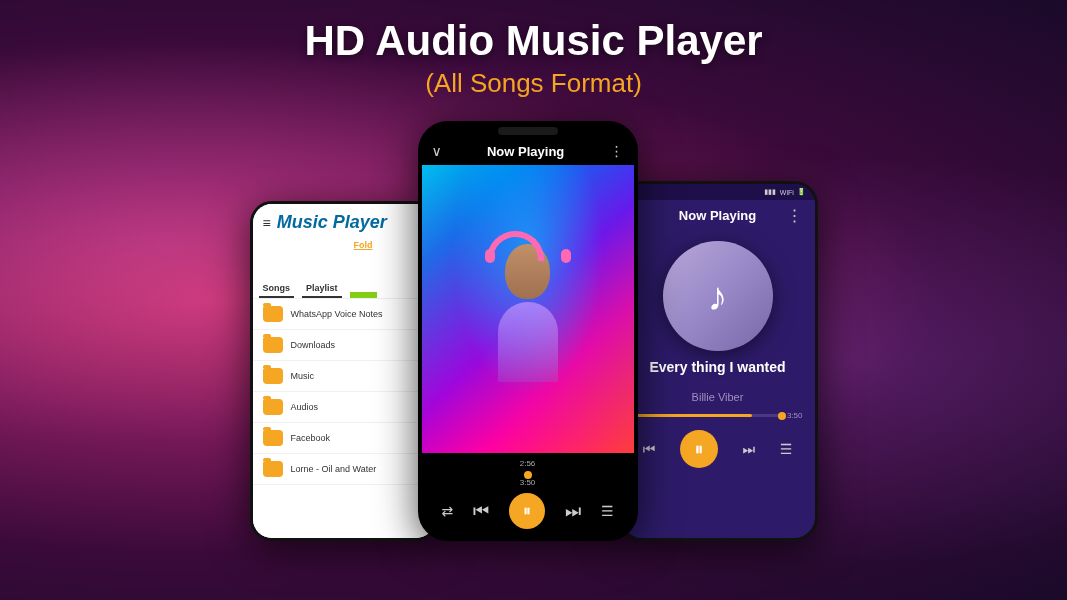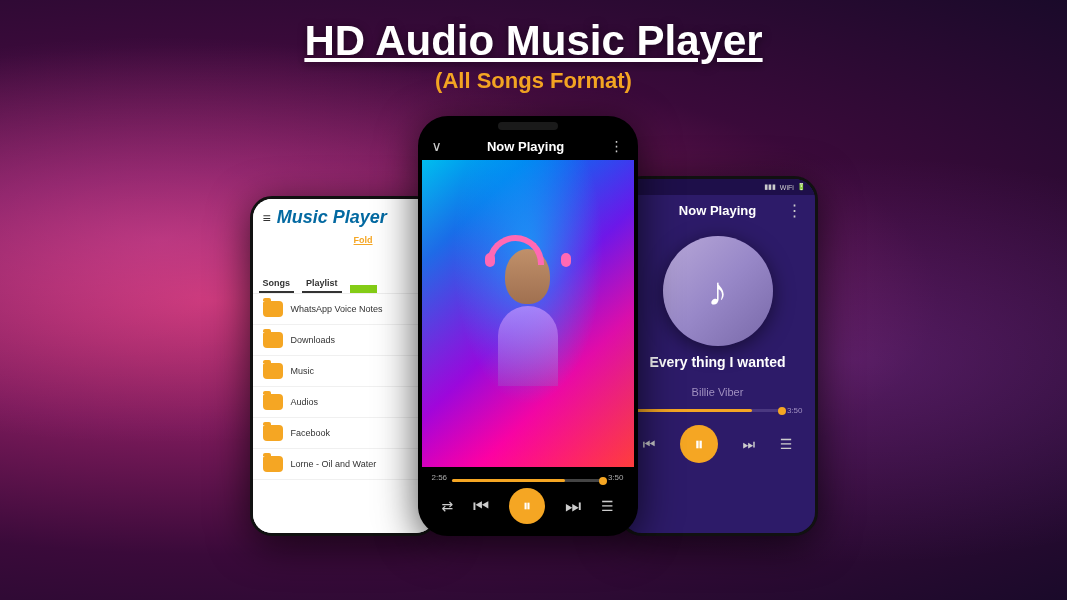--- a/index.html
+++ b/index.html
@@ -42,26 +42,25 @@
       padding-top: 18px;
       margin-bottom: 12px;
     }
 
     .main-title {
       font-size: 42px;
       font-weight: 900;
       color: #ffffff;
       text-shadow: 0 2px 8px rgba(0,0,0,0.5);
       line-height: 1.1;
-      text-decoration: underline;
     }
 
     .subtitle {
-      font-size: 22px;
-      font-weight: 700;
+      font-size: 26px;
+      font-weight: 400;
       color: #f5a623;
       margin-top: 4px;
     }
 
     
     .phones-row {
       display: flex;
       align-items: flex-end;
       justify-content: center;
       gap: 0;
@@ -150,21 +149,21 @@
     .left-tab {
       font-size: 9px;
       font-weight: 600;
       color: #888;
       padding: 3px 4px;
       cursor: pointer;
     }
 
     .left-tab.active {
       color: #f5a623;
-      border-bottom: 8px solid #84cc16;
+      border-bottom: 6px solid #84cc16;
       text-decoration: underline;
     }
 
     .left-tab.selected {
       color: #333;
       border-bottom: 2px solid #333;
       margin-top: 43px;
     }
 
     .file-list {
@@ -281,23 +280,24 @@
         linear-gradient(180deg, rgba(0,100,200,0.3) 0%, rgba(255,0,150,0.4) 100%);
     }
 
     .center-player-bottom {
       background: rgba(0,0,0,0.85);
       padding: 6px 10px 8px;
     }
 
     .center-progress {
       display: flex;
-      align-items: flex-end;
+      align-items: center;
       gap: 5px;
       margin-bottom: 6px;
+      flex-direction: column;
     }
 
     .center-time {
       font-size: 8px;
       color: #aaa;
     }
 
     .progress-bar {
       flex: 1;
       height: 3px;

